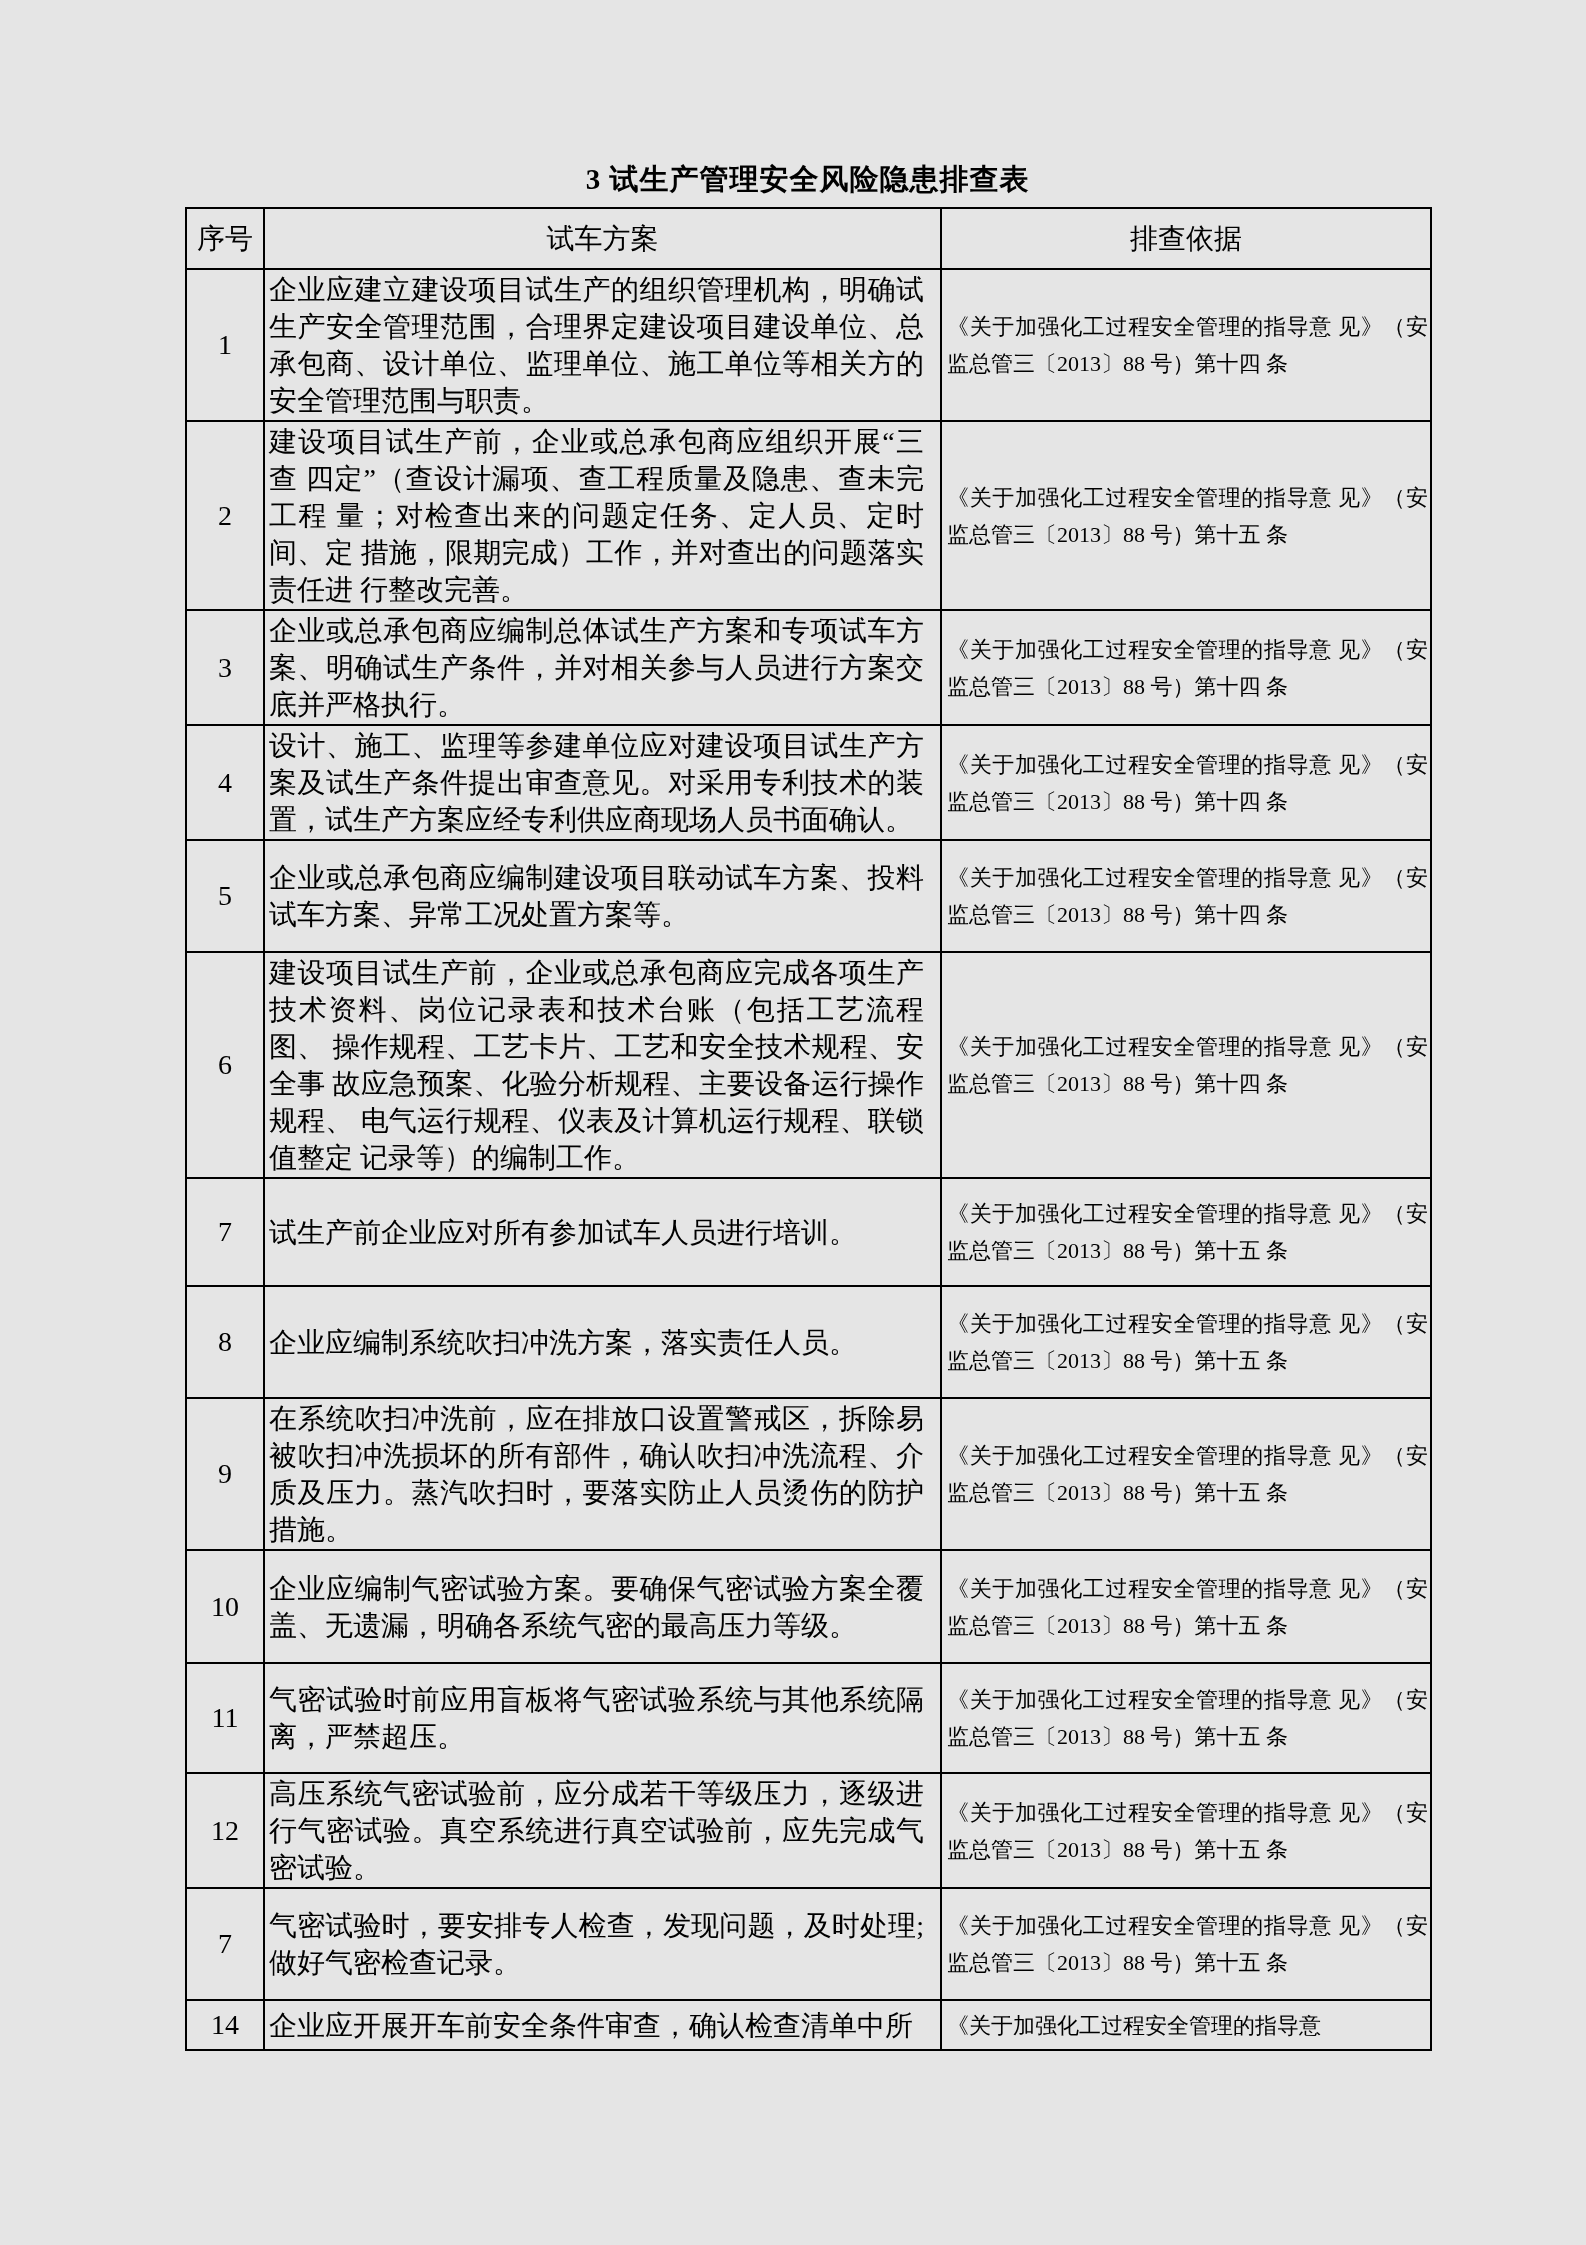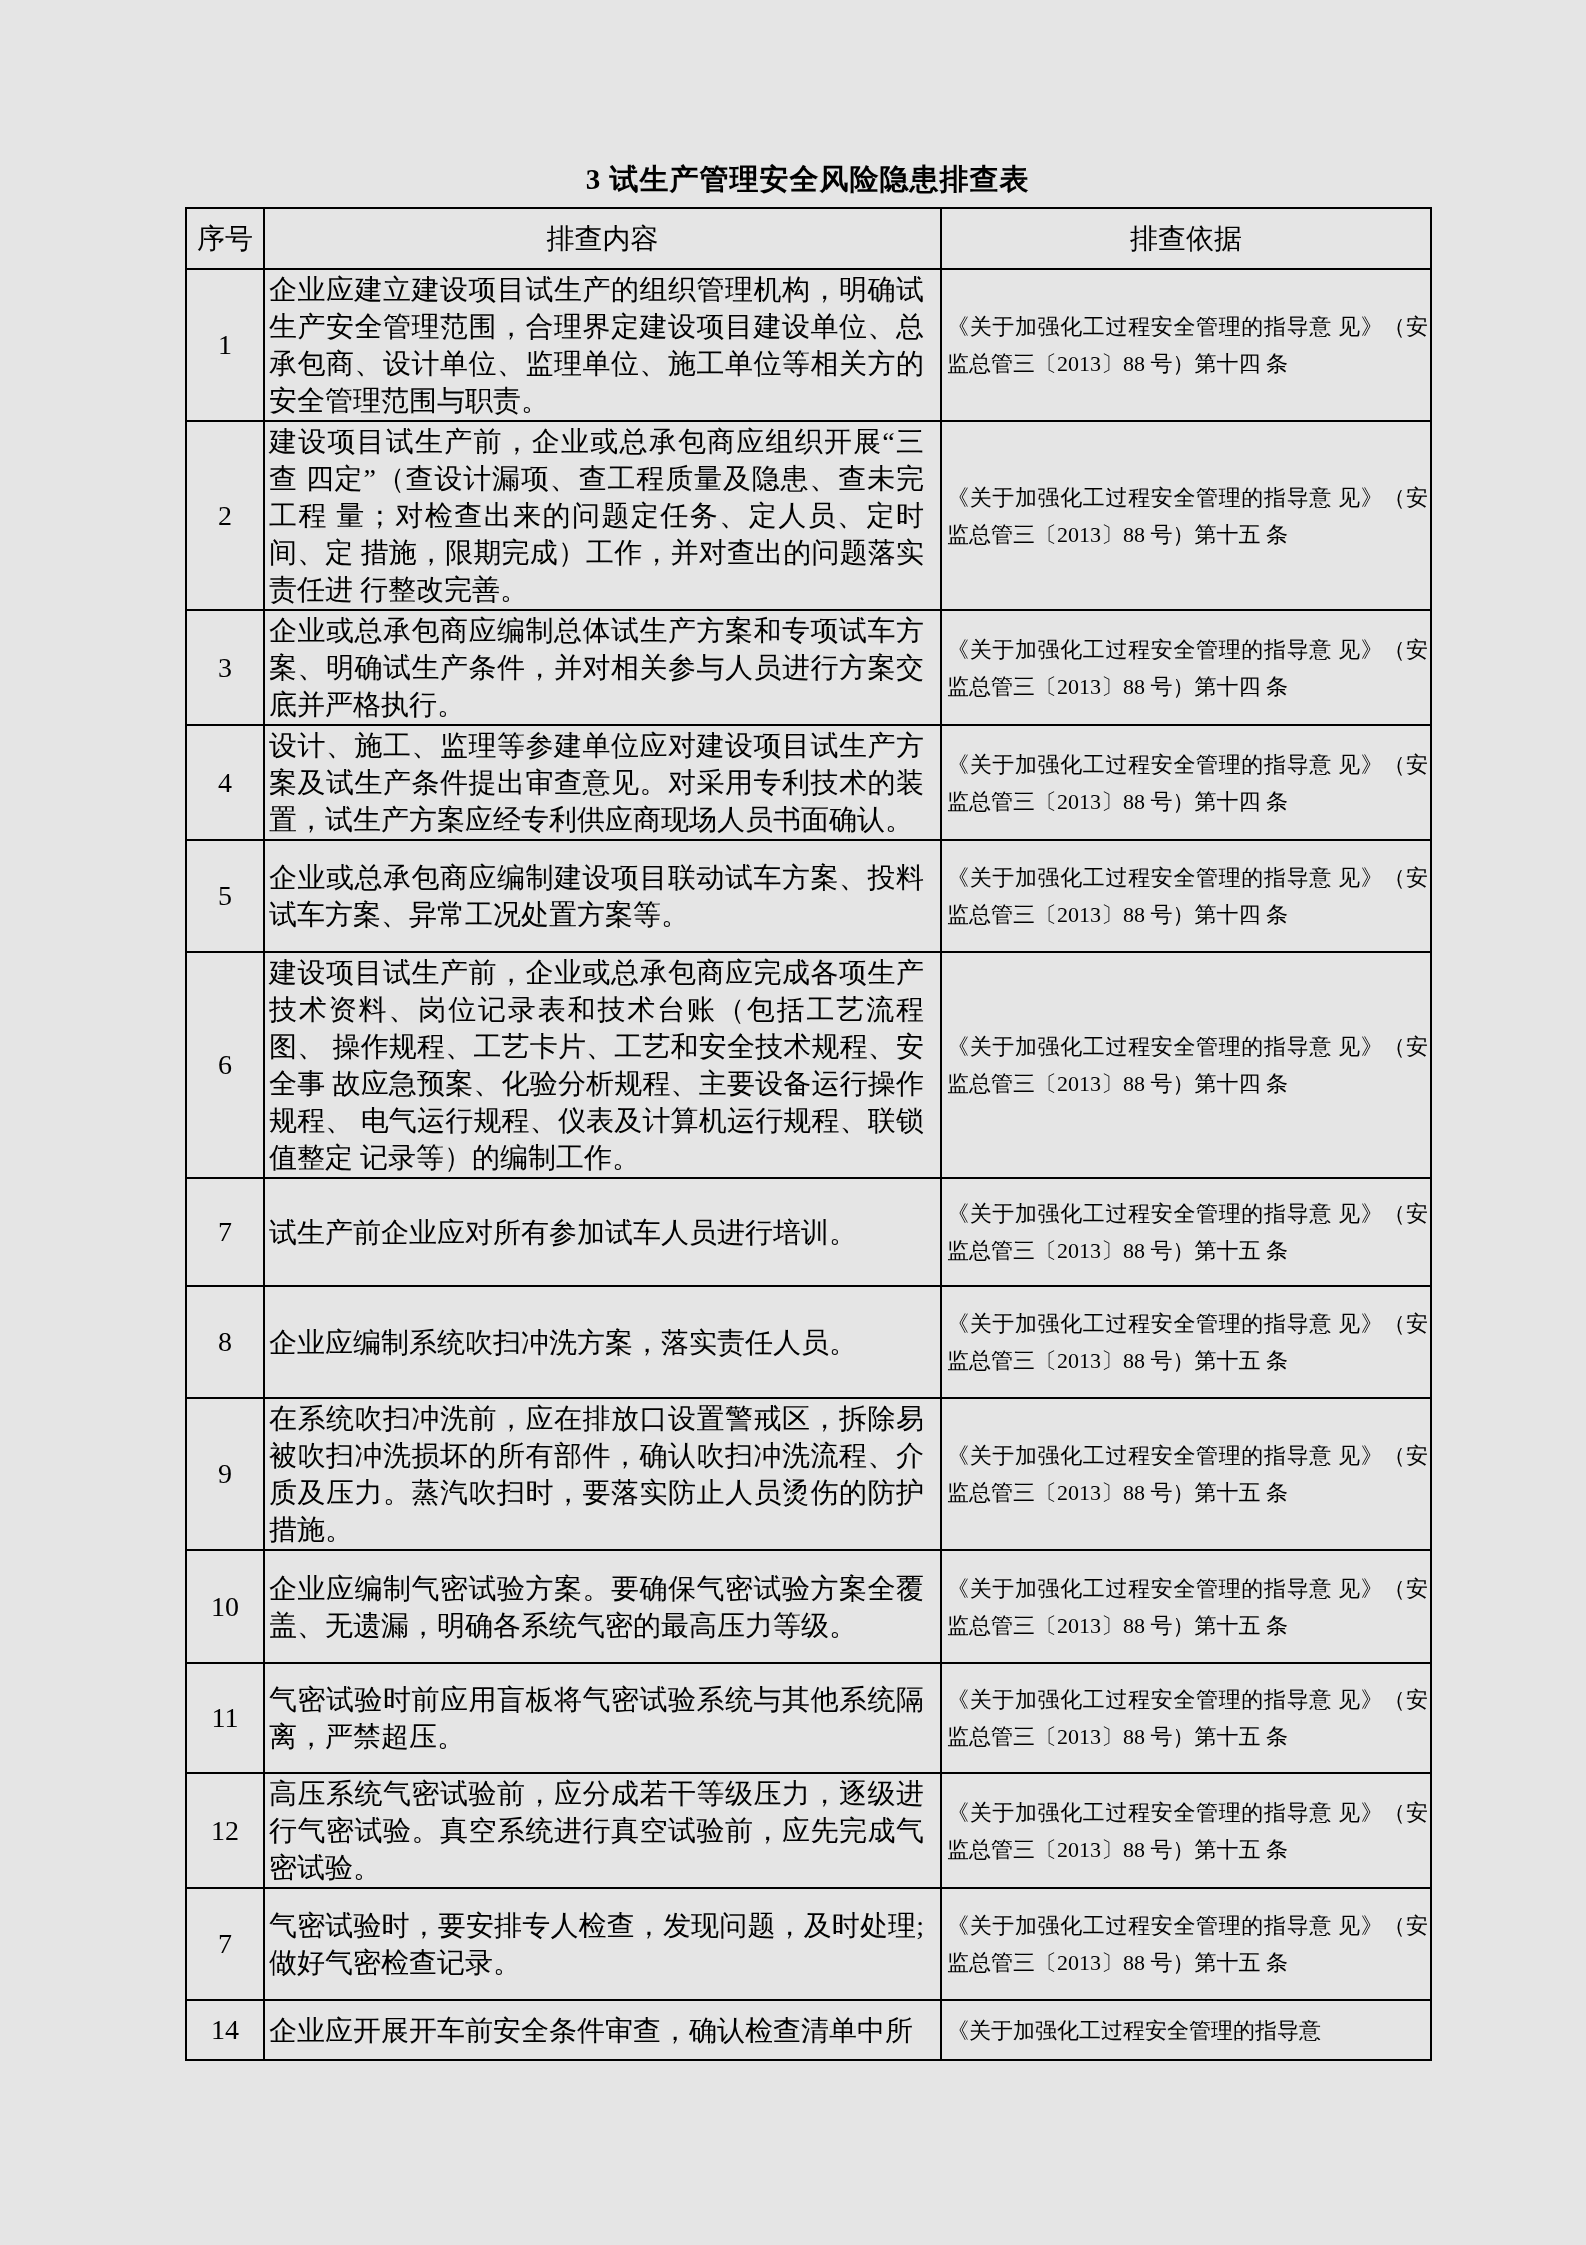--- a/index.html
+++ b/index.html
@@ -74,21 +74,21 @@
 
   <table class="checklist">
     <colgroup>
       <col style="width:78px">
       <col style="width:677px">
       <col style="width:490px">
     </colgroup>
     <thead>
       <tr style="height:61px">
         <th class="c-no">序号</th>
-        <th class="c-content">排查内容</th>
+        <th class="c-content">试车方案</th>
         <th class="c-basis">排查依据</th>
       </tr>
     </thead>
     <tbody>
       <tr style="height:147px">
         <td class="c-no">1</td>
         <td class="c-content">企业应建立建设项目试生产的组织管理机构，明确试 生产安全管理范围，合理界定建设项目建设单位、总 承包商、设计单位、监理单位、施工单位等相关方的 安全管理范围与职责。</td>
         <td class="c-basis">《关于加强化工过程安全管理的指导意 见》（安监总管三〔2013〕88 号）第十四 条</td>
       </tr>
       <tr style="height:187px">
@@ -144,21 +144,21 @@
       <tr style="height:110px">
         <td class="c-no">12</td>
         <td class="c-content">高压系统气密试验前，应分成若干等级压力，逐级进 行气密试验。真空系统进行真空试验前，应先完成气 密试验。</td>
         <td class="c-basis">《关于加强化工过程安全管理的指导意 见》（安监总管三〔2013〕88 号）第十五 条</td>
       </tr>
       <tr style="height:112px">
         <td class="c-no">7</td>
         <td class="c-content">气密试验时，要安排专人检查，发现问题，及时处理; 做好气密检查记录。</td>
         <td class="c-basis">《关于加强化工过程安全管理的指导意 见》（安监总管三〔2013〕88 号）第十五 条</td>
       </tr>
-      <tr style="height:60px">
+      <tr style="height:50px">
         <td class="c-no">14</td>
         <td class="c-content">企业应开展开车前安全条件审查，确认检查清单中所</td>
         <td class="c-basis">《关于加强化工过程安全管理的指导意</td>
       </tr>
     </tbody>
   </table>
 
 </div>
 
 </body></html>

